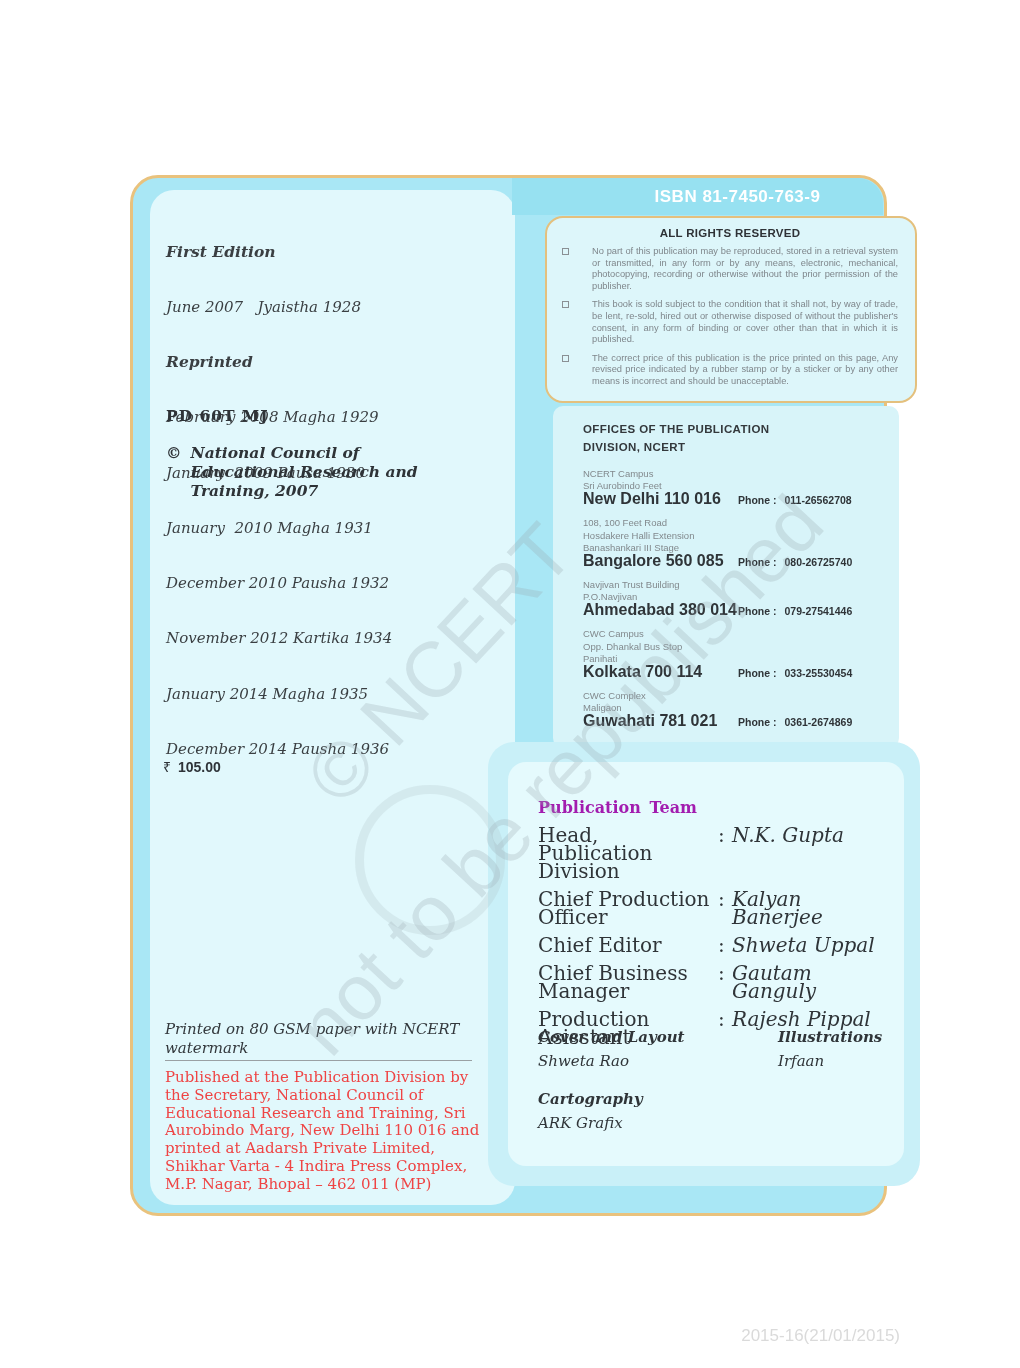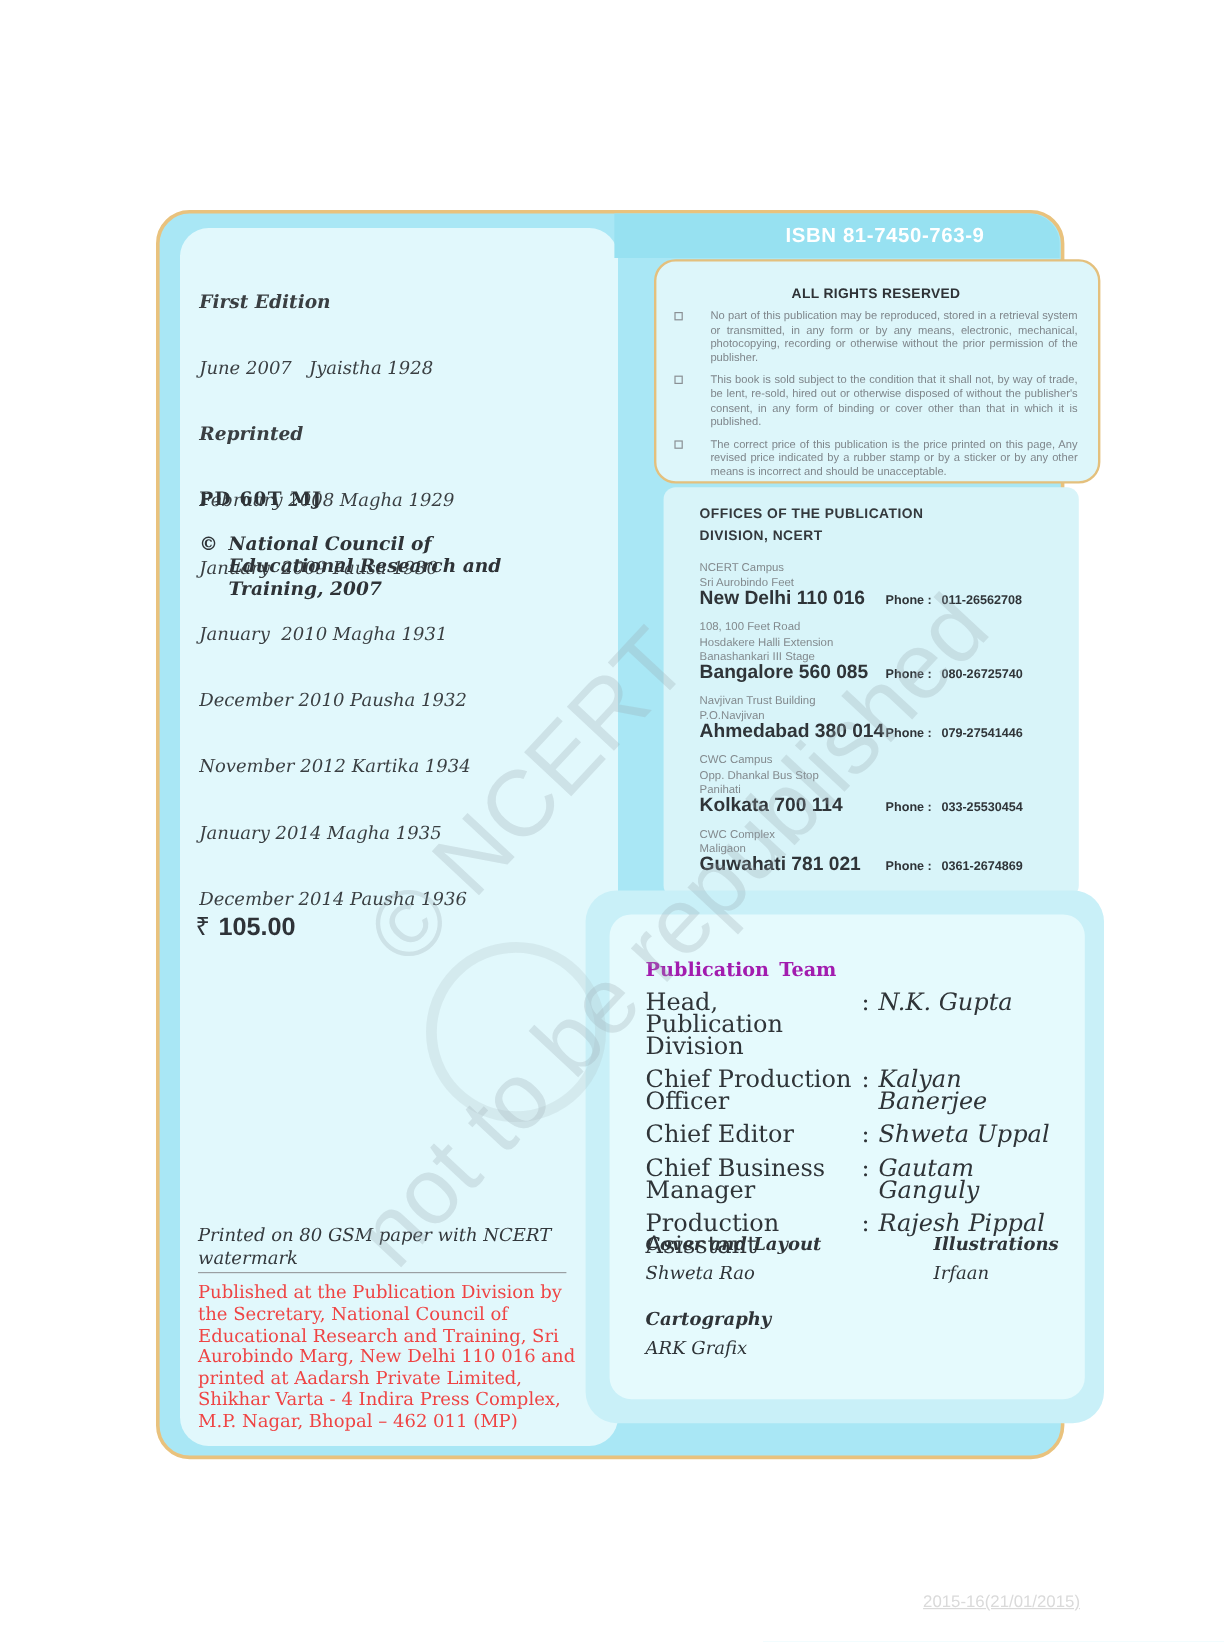--- a/index.html
+++ b/index.html
@@ -24,32 +24,32 @@
 
   .pd-code { position:absolute; left:166px; top:406px; z-index:3; font-weight:bold;
              font-size:15.5px; letter-spacing:1px; color:#2e3337; }
 
   .copyright { position:absolute; left:166px; top:443px; width:300px; z-index:3;
                display:flex; gap:9px; font-weight:bold; font-style:italic;
                font-size:15.5px; line-height:19px; color:#2e3337; }
   .copyright .ctext { width:255px; }
 
   .price { position:absolute; left:163px; top:757px; z-index:3;
-           font-family:"Liberation Sans", sans-serif; font-weight:bold; font-size:21px; color:#2e3338; }
+           font-family:"Liberation Sans", sans-serif; font-weight:bold; font-size:14px; color:#2e3338; }
   .price .cur { margin-right:7px; font-weight:normal; }
 
   .printed-note { position:absolute; left:165px; top:1020px; width:312px; z-index:3;
                   font-style:italic; font-size:15px; line-height:19px; color:#33383c; }
   .rule { position:absolute; left:165px; top:1060px; width:307px; height:1px; background:#9aa0a3; z-index:3; }
   .published { position:absolute; left:165px; top:1069px; width:322px; z-index:3;
                font-size:15px; line-height:17.8px; color:#ef4444; }
 
   .rights-box { position:absolute; left:545px; top:216px; width:372px; height:187px;
                 background:#ddf6fa; border:2px solid #e4c07d; border-radius:18px;
-                padding:21px 17px 8px 15px; z-index:3;
+                padding:9px 17px 8px 15px; z-index:3;
                 font-family:"Liberation Sans", sans-serif; }
   .rights-title { text-align:center; font-weight:bold; font-size:11.5px; color:#2e3236;
                   letter-spacing:0.3px; margin-bottom:7px; }
   .clause { display:flex; gap:23px; margin-bottom:7px; font-size:9.3px; line-height:11.6px;
             color:#7f868b; text-align:justify; }
   .sq { flex:none; width:7px; height:7px; border:1.3px solid #8a9094; margin-top:2px; background:transparent; }
 
   .offices-box { position:absolute; left:553px; top:406px; width:346px; height:342px;
                  background:#d8f4f9; border-radius:10px; padding:14px 20px 10px 30px; z-index:2;
                  font-family:"Liberation Sans", sans-serif; }
@@ -84,21 +84,21 @@
 
   .wm-text { position:absolute; left:50px; top:470px; width:900px; height:500px; z-index:6;
              display:flex; flex-direction:column; align-items:center; justify-content:center;
              transform:rotate(-47deg); pointer-events:none; text-align:center;
              font-family:"Liberation Sans", sans-serif; font-size:78px; line-height:2.1;
              color:rgba(150,166,172,0.27); white-space:nowrap; }
   .wm-ring { position:absolute; left:355px; top:785px; width:150px; height:150px; z-index:6;
              border:9px solid rgba(170,185,190,0.22); border-radius:50%; pointer-events:none; }
 
   .footer-note { position:absolute; right:120px; top:1326px; z-index:3;
-                 font-family:"Liberation Sans", sans-serif; font-size:14px; color:#dadada;text-decoration:underline; }
+                 font-family:"Liberation Sans", sans-serif; font-size:17px; color:#dadada; }
 </style>
 </head>
 <body>
 
 <div class="page">
 
   <div class="outer-panel"></div>
 
   <div class="isbn-bar">
     <span>ISBN 81-7450-763-9</span>

